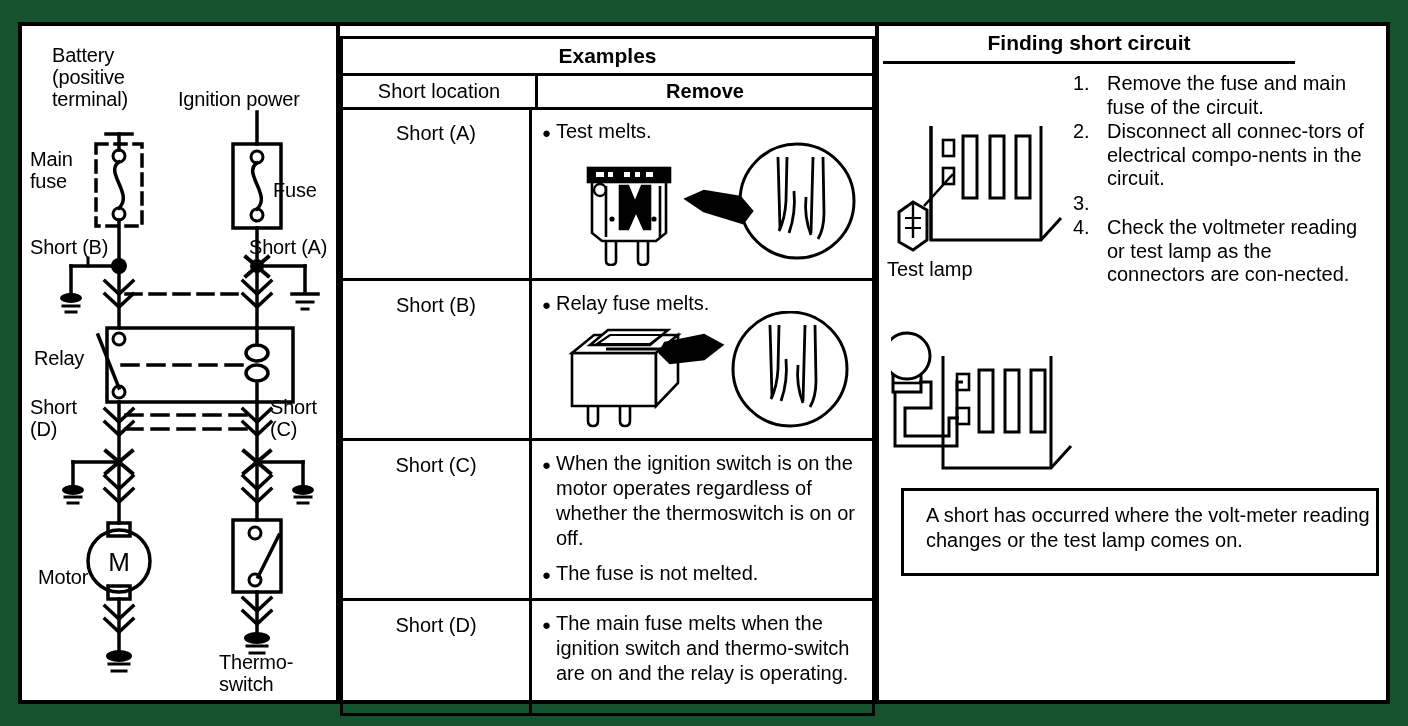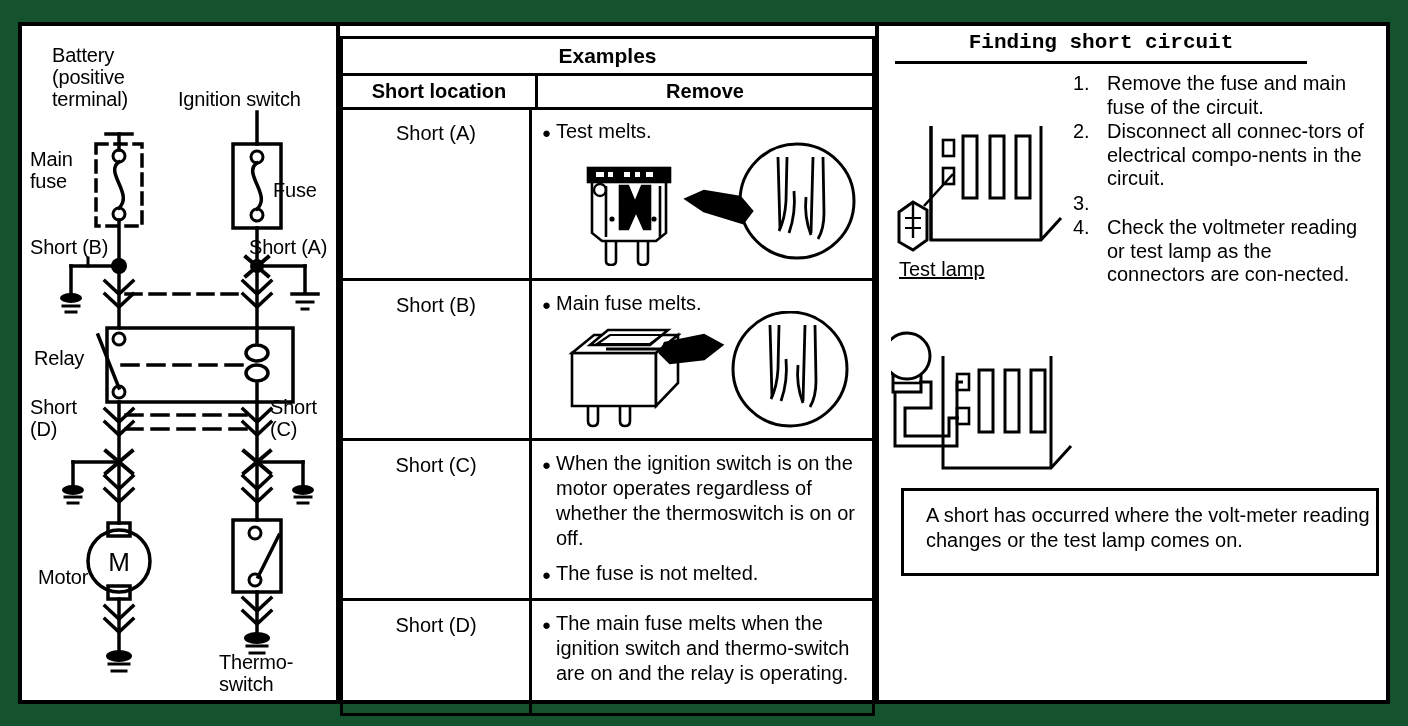--- a/index.html
+++ b/index.html
@@ -45,21 +45,21 @@
     font-size:21px;font-weight:bold;
   }
   .ex-subhead{
     position:absolute;left:0;top:38px;width:535px;height:34px;
     border:3px solid #000;border-top:none;box-sizing:border-box;
     display:flex;
   }
   .ex-subhead .c1{
     width:195px;display:flex;align-items:center;justify-content:center;
     border-right:3px solid #000;box-sizing:border-box;
-    font-size:20px;font-weight:bold;
+    font-size:20px;font-weight:normal;
   }
   .ex-subhead .c2{
     flex:1;display:flex;align-items:center;justify-content:center;
     font-size:20px;font-weight:bold;
   }
   .ex-body{
     position:absolute;left:0;top:71px;width:535px;height:607px;
     border:3px solid #000;border-top:none;box-sizing:border-box;
   }
   .ex-row{display:flex;border-bottom:3px solid #000;box-sizing:border-box;}
@@ -78,24 +78,24 @@
     display:flex;font-size:20px;line-height:25px;margin-bottom:2px;
   }
   .bullet-line .bul{
     flex:0 0 14px;font-size:15px;line-height:25px;padding-top:1px;
   }
   .bullet-line .txt{flex:1;}
 
   
   .panel-right{position:absolute;left:857px;top:0;width:507px;height:100%;}
   .fs-head{
-    position:absolute;left:16px;top:-2px;width:412px;height:40px;
+    position:absolute;left:4px;top:-2px;width:412px;height:40px;
     border-bottom:3px solid #000;box-sizing:border-box;
     display:flex;align-items:center;justify-content:center;
-    font-size:21px;font-weight:bold;font-family:Liberation Mono, monospace;
+    font-size:21px;font-weight:bold;
   }
   .steps{
     position:absolute;left:194px;top:46px;width:300px;
   }
   .step{display:flex;font-size:20px;line-height:23.5px;margin-bottom:1px;}
   .step .num{flex:0 0 34px;text-align:left;}
   .step .body{flex:1;}
   .note-box{
     position:absolute;left:22px;top:462px;width:478px;height:88px;
     border:3px solid #000;box-sizing:border-box;
@@ -115,21 +115,21 @@
 
     <div class="vdiv" style="left:314px;top:0;height:678px;"></div>
     <div class="vdiv" style="left:853px;top:0;height:678px;"></div>
 
     <div class="panel-left">
 
       <div class="clabel" style="left:30px;top:18px;">Battery
 (positive
 terminal)</div>
 
-      <div class="clabel" style="left:156px;top:62px;">Ignition switch</div>
+      <div class="clabel" style="left:156px;top:62px;">Ignition power</div>
 
       <div class="clabel" style="left:8px;top:122px;">Main
 fuse</div>
 
       <div class="clabel" style="left:251px;top:153px;">Fuse</div>
 
       <div class="clabel" style="left:8px;top:210px;">Short (B)</div>
 
       <div class="clabel" style="left:227px;top:210px;">Short (A)</div>
 
@@ -342,21 +342,21 @@
               </g>
             </svg>
           </div>
         </div>
 
         <div class="ex-row" style="height:160px;">
           <div class="loc">Short (B)</div>
           <div class="sym">
             <div class="bullet-line">
               <span class="bul">●</span>
-              <span class="txt">Main fuse melts.</span>
+              <span class="txt">Relay fuse melts.</span>
             </div>
             <svg width="310" height="120" viewBox="0 0 310 120" style="position:absolute;left:32px;top:30px;">
               <g stroke="#000" fill="none" stroke-width="2.6">
 
                 <path d="M8 42 L8 95 L92 95 L92 42 Z" fill="#fff"></path>
                 <path d="M8 42 L30 24 L114 24 L92 42 Z" fill="#fff"></path>
                 <path d="M92 42 L114 24 L114 72 L92 95 Z" fill="#fff"></path>
 
                 <path d="M26 34 L44 19 L104 19 L86 34 Z" fill="#fff"></path>
                 <path d="M33 33 L46 24 L98 24 L86 33 Z" fill="#fff" stroke-width="2.2"></path>
@@ -407,21 +407,21 @@
 
       </div>
     </div>
 
     <div class="panel-right">
 
       <div class="fs-head">
         <span>Finding short circuit</span>
       </div>
 
-      <div class="rlabel" style="left:20px;top:232px;text-decoration:underline;">Test lamp</div>
+      <div class="rlabel" style="left:8px;top:232px;">Test lamp</div>
 
       <svg width="190" height="400" viewBox="0 0 190 400" style="position:absolute;left:12px;top:52px;">
         <g stroke="#000" fill="none" stroke-width="3">
 
           <path d="M40 48 L40 162 L150 162 L170 140"></path>
           <line x1="150" y1="162" x2="150" y2="48"></line>
           <line x1="40" y1="48" x2="40" y2="162"></line>
 
           <rect x="52" y="62" width="11" height="16" stroke-width="2.6"></rect>
           <rect x="52" y="90" width="11" height="16" stroke-width="2.6"></rect>

